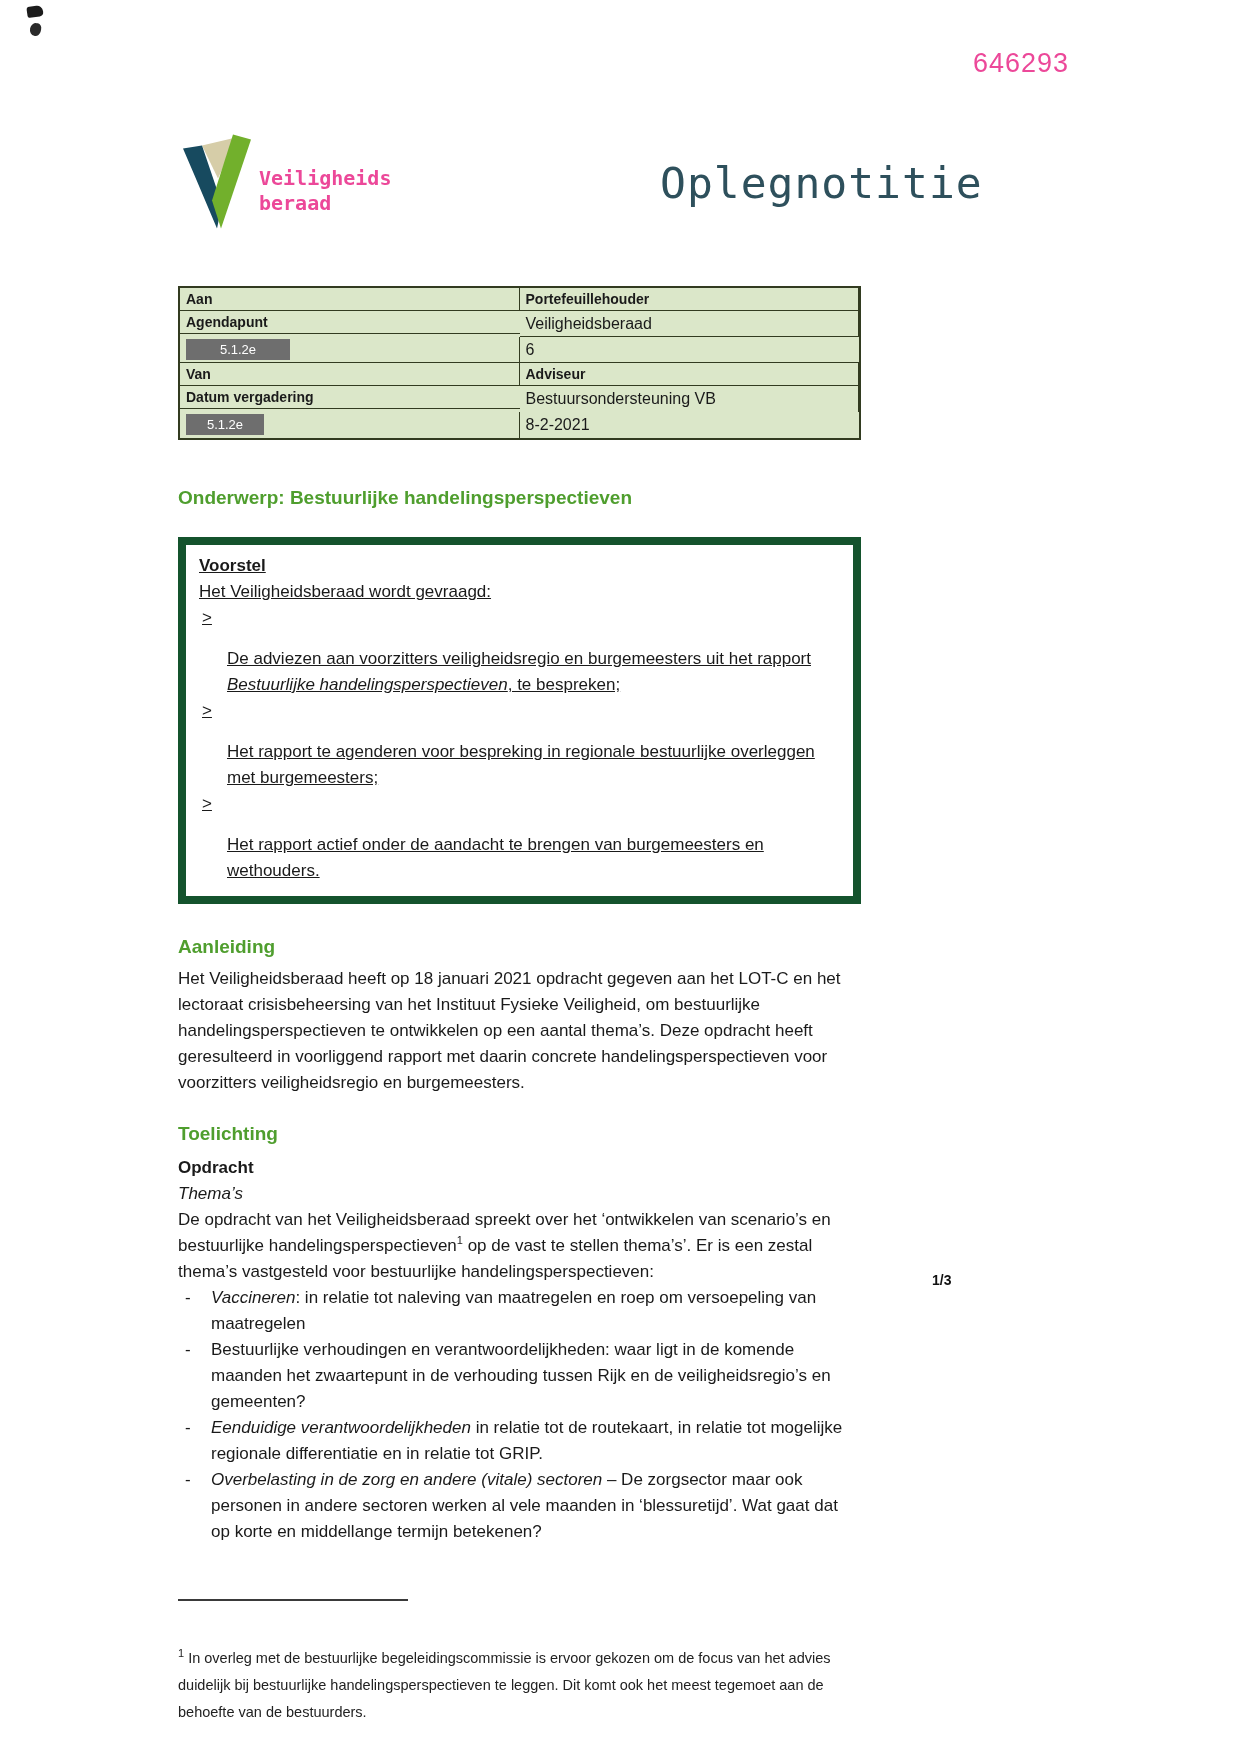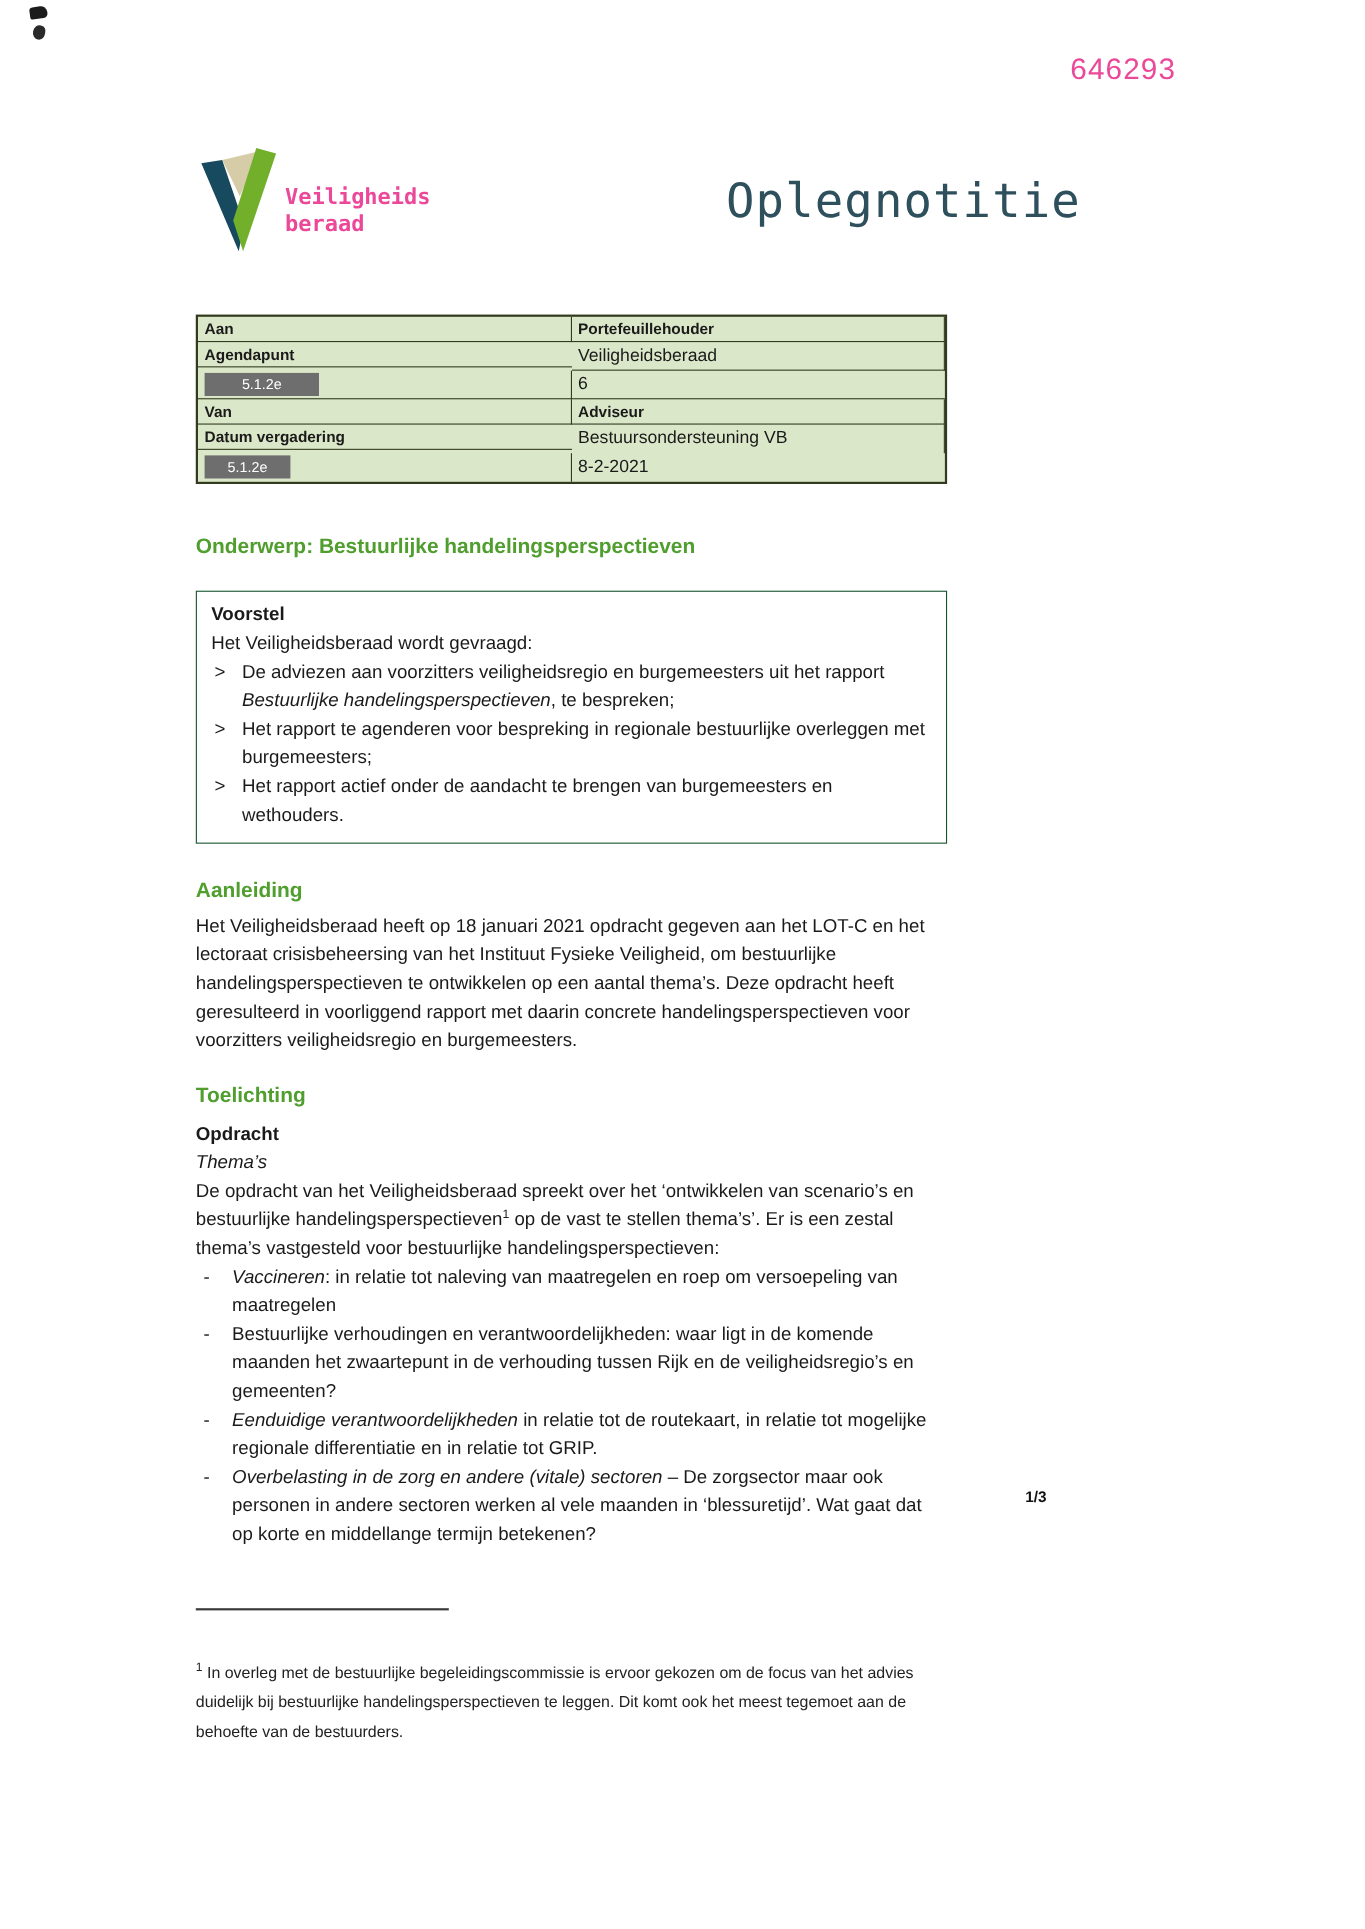--- a/index.html
+++ b/index.html
@@ -33,43 +33,43 @@
   .cell.lastrow { border-bottom:none; }
   .tl { font-size:14px; font-weight:bold; height:23px; line-height:21px; }
   .tv { font-size:16px; height:26px; line-height:24px; }
   .chip { display:block; background:#6e6e6e; color:#fff; font-size:13px; line-height:21px; height:21px; text-align:center; margin-top:1px; }
   .chip-w1 { width:104px; }
   .chip-w2 { width:78px; }
 
   .h-green { color:#4f9e2e; font-weight:bold; font-size:19px; line-height:24px; }
   .subject { margin-top:46px; }
 
-  .voorstel-box { border:1px solid #14532d; margin-top:27px; padding:8px 13px 12px 13px; }
+  .voorstel-box { border:8px solid #14532d; margin-top:27px; padding:8px 13px 12px 13px;text-decoration:underline; }
   .box-title { font-weight:bold; }
   .v-item { display:flex; }
   .v-marker { flex:none; width:28px; padding-left:3px; }
-  .v-text { flex:1; }
+  .v-text { flex:1;margin-top:41px; }
 
   .section-heading { margin-top:31px; }
   .para { margin-top:7px; }
 
   .sub-bold { font-weight:bold; margin-top:9px; }
   .sub-italic { font-style:italic; }
 
   .b-item { display:flex; }
   .b-marker { flex:none; width:33px; padding-left:7px; }
   .b-text { flex:1; }
 
   i, .it { font-style:italic; }
   sup { font-size:11px; vertical-align:super; line-height:0; }
 
   .footnote-rule { margin-top:54px; width:230px; border-top:2px solid #3a3a3a; height:0; }
   .footnote { margin-top:44px; font-size:14.5px; line-height:27px; width:662px; color:#222; }
 
-  .page-indicator { position:absolute; left:932px; top:1352px; font-size:14px; font-weight:bold; color:#111; }
+  .page-indicator { position:absolute; left:932px; top:1272px; font-size:14px; font-weight:bold; color:#111; }
 </style>
 </head>
 <body>
 
 <div class="page">
 
   <div class="artifact-a"></div>
   <div class="artifact-b"></div>
 
   <div class="doc-number">646293</div>

